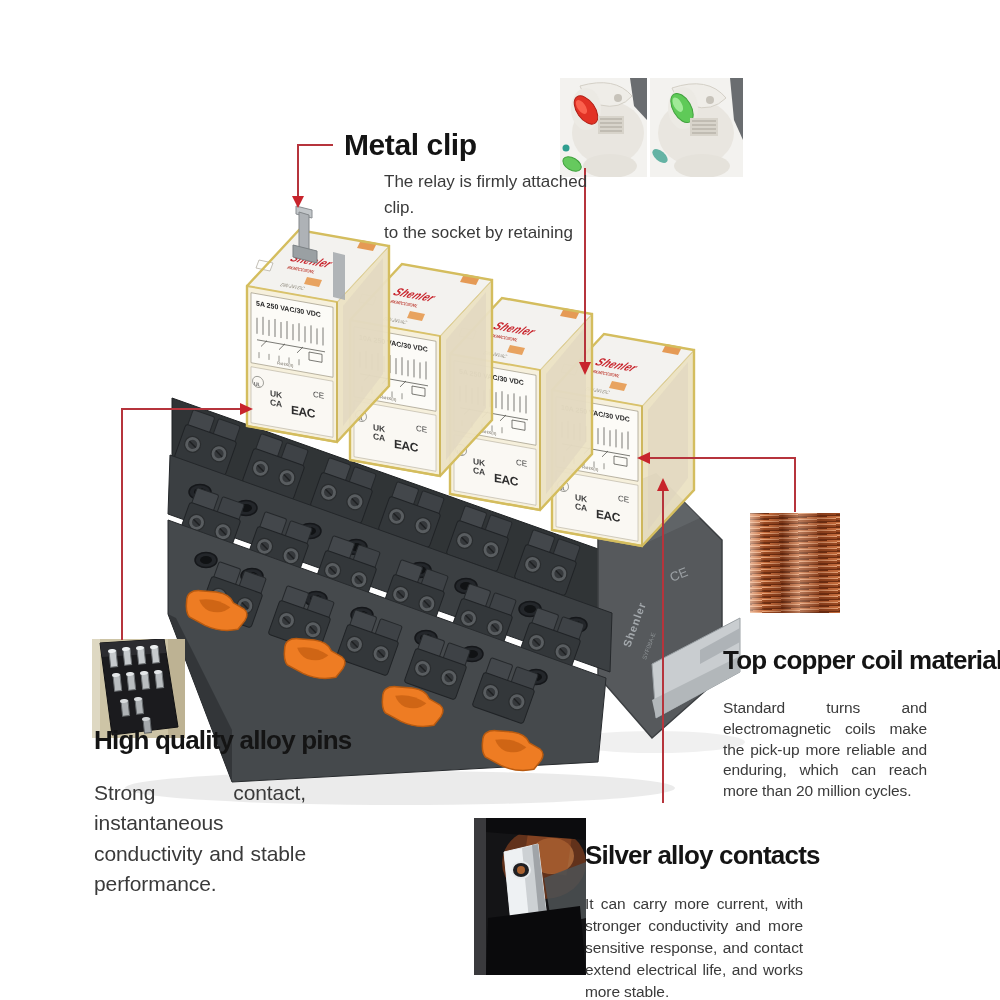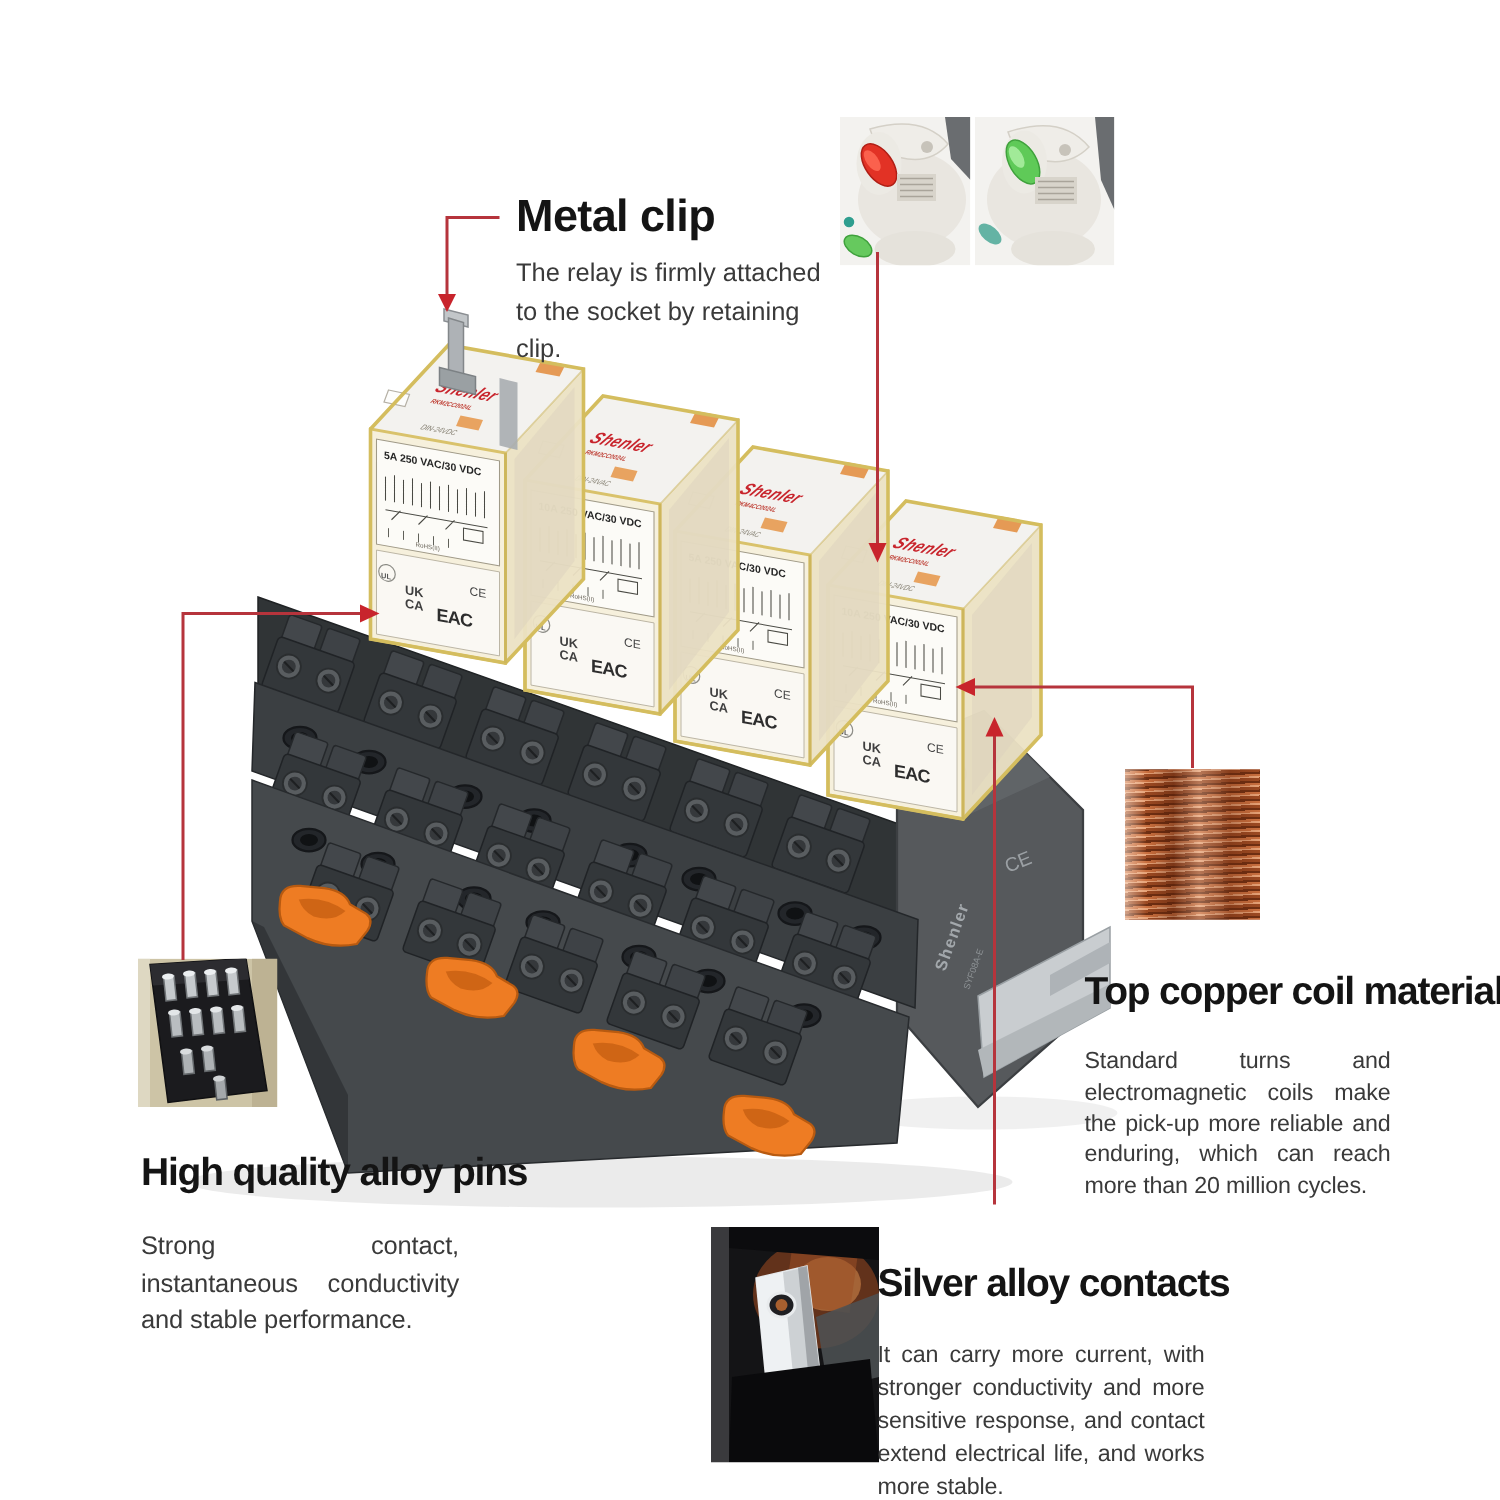--- a/index.html
+++ b/index.html
@@ -3,25 +3,25 @@
 <meta charset="utf-8">
 <style>
   html,body{margin:0;padding:0;background:#fff;}
   .canvas{position:relative;width:1000px;height:1000px;background:#fff;overflow:hidden;
           font-family:"Liberation Sans",sans-serif;}
   .abs{position:absolute;}
   svg{display:block;}
   
   .ann h2{margin:0;font-size:30px;font-weight:700;color:#141414;letter-spacing:-0.4px;white-space:nowrap;}
   .ann p{margin:7px 0 0 0;font-size:17px;color:#3a3a3a;line-height:1.5;}
-  .ann .ln{display:block;white-space:nowrap;}
+  .ann .ln{display:block;white-space:nowrap;margin-left:40px;}
   .ann.just p{text-align:justify;margin-top:22px;}
   #ann-copper h2,#ann-pins h2,#ann-contacts h2{font-size:26px;letter-spacing:-0.8px;}
   #ann-copper p{font-size:15.5px;line-height:1.34;letter-spacing:-0.1px;}
-  #ann-pins p{font-size:17px;line-height:1.45;letter-spacing:-0.1px;}
+  #ann-pins p{font-size:21px;line-height:1.45;letter-spacing:-0.1px;}
   #ann-contacts p{font-size:15.5px;line-height:1.42;letter-spacing:-0.1px;}
   
   .photo{position:absolute;overflow:hidden;}
   #photo-copper{left:750px;top:513px;width:90px;height:100px;background-color:#a85430;
     background-image:
       linear-gradient(90deg, rgba(255,236,222,.55) 0%, rgba(255,255,255,0) 16%,
         rgba(70,22,6,.38) 36%, rgba(255,240,226,.28) 55%, rgba(90,32,10,.32) 78%, rgba(255,255,255,0) 100%),
       repeating-linear-gradient(177deg, #6f2f12 0px, #6f2f12 1.5px, #c96f3e 1.5px, #c96f3e 3px,
         #e6a277 3px, #e6a277 4px, #9c4a22 4px, #9c4a22 6px);}
   
@@ -388,32 +388,32 @@
     <g>
       <path class="leader" d="M663,490 V803"></path>
       <path class="arrow" d="M657,491 L669,491 L663,478 Z"></path>
     </g>
   </svg>
 
   <div class="abs ann" id="ann-clip" style="left:344px;top:128px;width:210px">
     <h2>Metal clip</h2>
     <p>
       <span class="ln">The relay is firmly attached</span>
+      <span class="ln">clip.</span>
       <span class="ln">to the socket by retaining</span>
-      <span class="ln">clip.</span>
     </p>
   </div>
 
 
   <div class="abs ann just" id="ann-copper" style="left:723px;top:645px;width:204px">
     <h2>Top copper coil material</h2>
     <p>Standard turns and electromagnetic coils make the pick-up more reliable and enduring, which can reach more than 20 million cycles.</p>
   </div>
 
-  <div class="abs ann just" id="ann-pins" style="left:94px;top:766px;width:212px">
+  <div class="abs ann just" id="ann-pins" style="left:94px;top:725px;width:212px">
     <h2>High quality alloy pins</h2>
     <p>Strong contact, instantaneous conductivity and stable performance.</p>
   </div>
 
   <div class="abs ann just" id="ann-contacts" style="left:585px;top:840px;width:218px">
     <h2>Silver alloy contacts</h2>
     <p>It can carry more current, with stronger conductivity and more sensitive response, and contact extend electrical life, and works more stable.</p>
   </div>
 
 </div>

